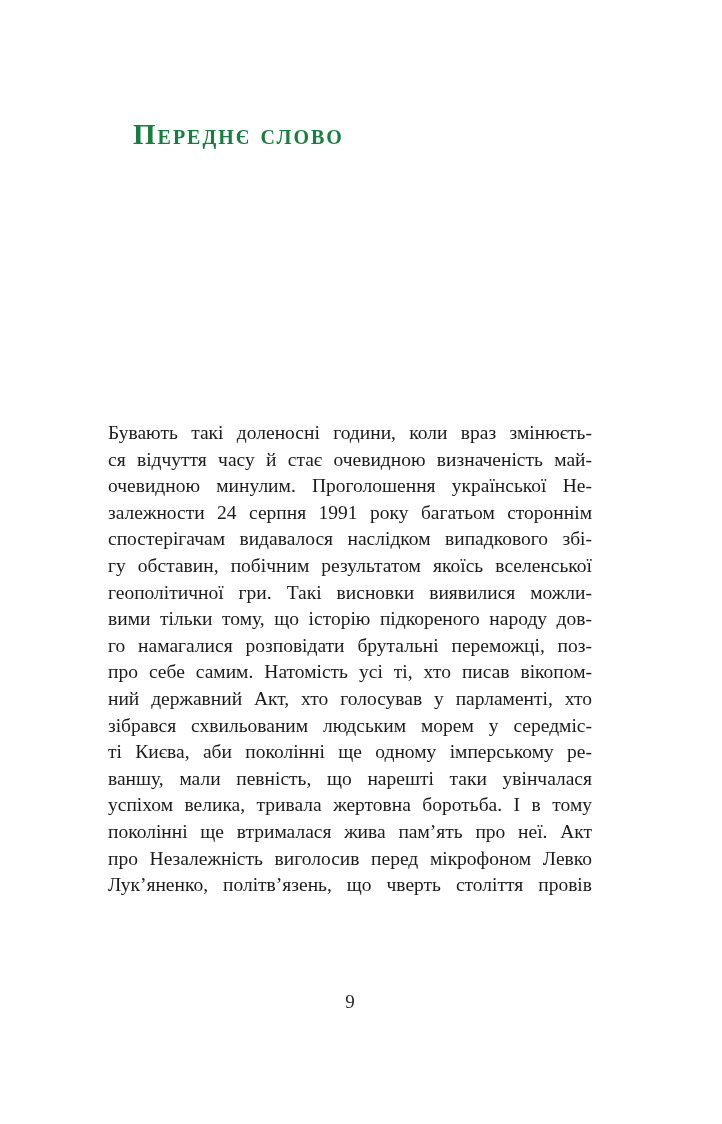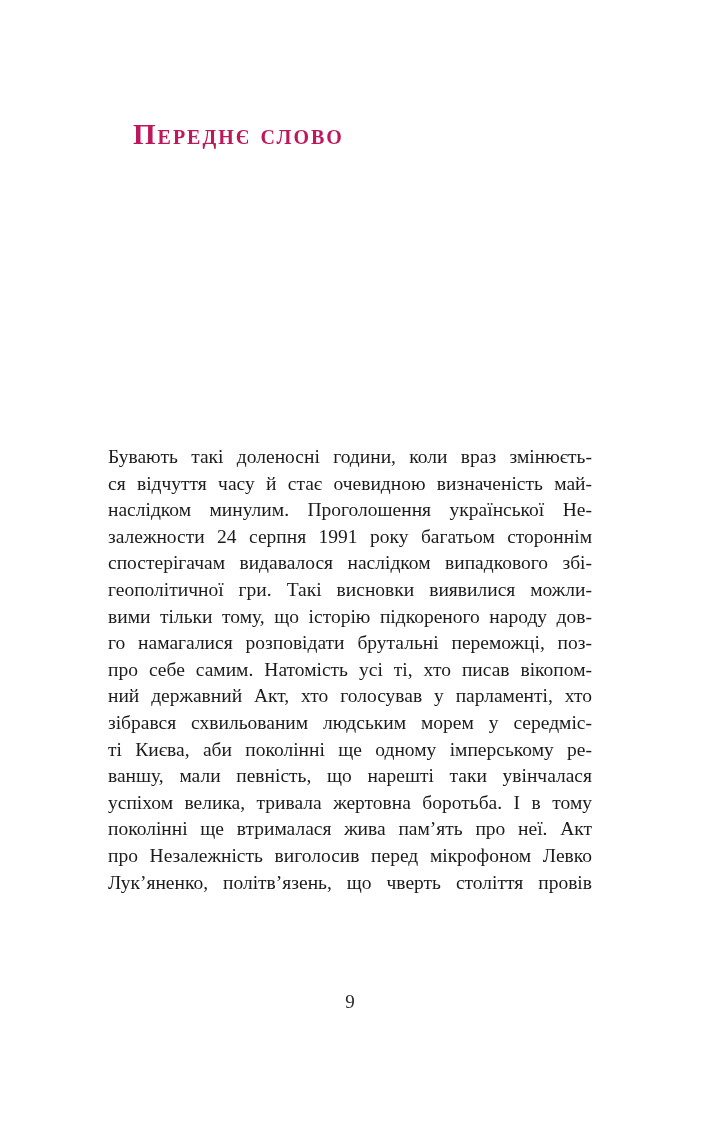--- a/index.html
+++ b/index.html
@@ -20,26 +20,26 @@
     position: absolute;
     left: 133px;
     top: 120px;
     margin: 0;
     font-size: 29px;
     font-weight: bold;
     font-variant: small-caps;
     letter-spacing: 2px;
     line-height: 1;
     white-space: nowrap;
-    color: #be185d;
+    color: #15803d;
   }
   .text-block {
     position: absolute;
     left: 108px;
-    top: 444px;
+    top: 420px;
     width: 484px;
     font-size: 19.5px;
     line-height: 26.6px;
     color: #1b1b1b;
   }
   .line {
     text-align: justify;
     text-align-last: justify;
     height: 26.6px;
     overflow: hidden;
@@ -58,23 +58,24 @@
 </head>
 <body>
 
 <div class="book-page">
 
   <h1 class="chapter-heading">Переднє слово</h1>
 
   <div class="text-block">
     <div class="line">Бувають такі доленосні години, коли враз змінюєть-</div>
     <div class="line">ся відчуття часу й стає очевидною визначеність май-</div>
-    <div class="line">наслідком минулим. Проголошення української Не-</div>
+    <div class="line">очевидною минулим. Проголошення української Не-</div>
     <div class="line">залежности 24 серпня 1991 року багатьом стороннім</div>
     <div class="line">спостерігачам видавалося наслідком випадкового збі-</div>
+    <div class="line">гу обставин, побічним результатом якоїсь вселенської</div>
     <div class="line">геополітичної гри. Такі висновки виявилися можли-</div>
     <div class="line">вими тільки тому, що історію підкореного народу дов-</div>
     <div class="line">го намагалися розповідати брутальні переможці, поз-</div>
     <div class="line">про себе самим. Натомість усі ті, хто писав вікопом-</div>
     <div class="line">ний державний Акт, хто голосував у парламенті, хто</div>
     <div class="line">зібрався схвильованим людським морем у середміс-</div>
     <div class="line">ті Києва, аби поколінні ще одному імперському ре-</div>
     <div class="line">ваншу, мали певність, що нарешті таки увінчалася</div>
     <div class="line">успіхом велика, тривала жертовна боротьба. І в тому</div>
     <div class="line">поколінні ще втрималася жива пам’ять про неї. Акт</div>

